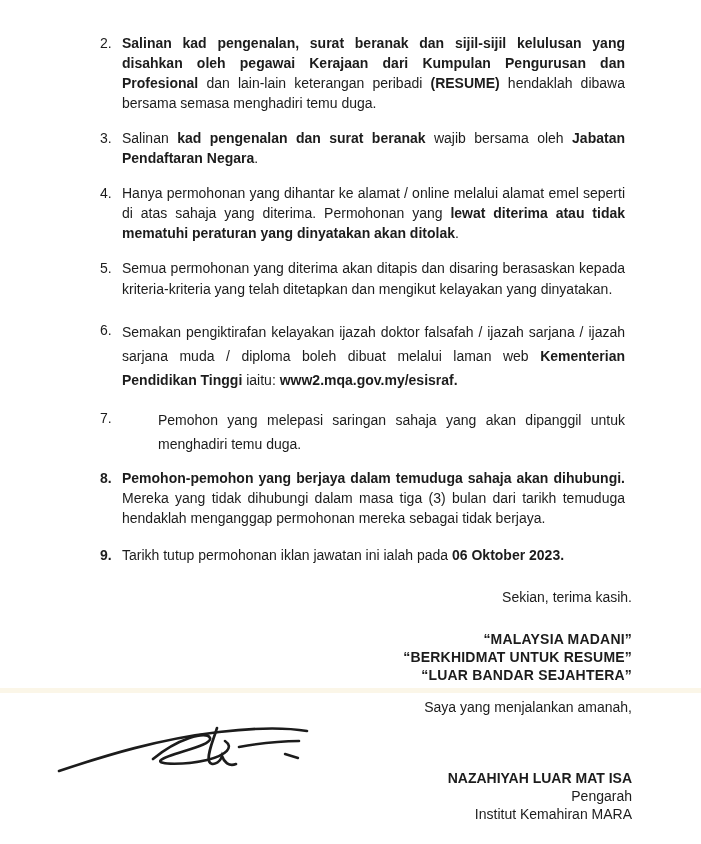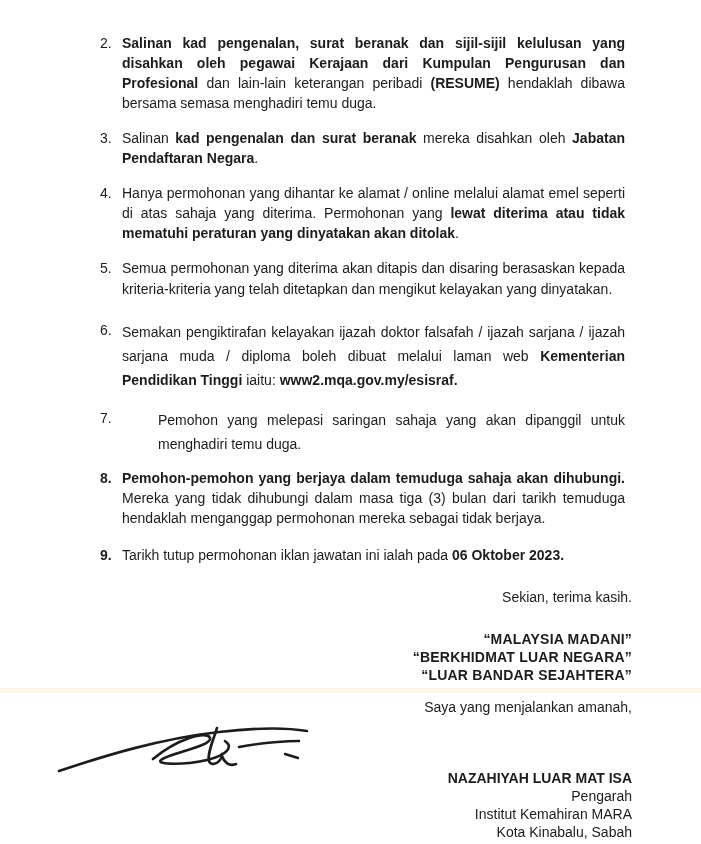--- a/index.html
+++ b/index.html
@@ -52,21 +52,21 @@
 
 <div class="page">
 
   <ol class="list">
     <li class="item">
       <span class="num">2.</span>
       <p class="txt"><span class="seg bold">Salinan kad pengenalan, surat beranak dan sijil-sijil kelulusan yang disahkan oleh pegawai Kerajaan dari Kumpulan Pengurusan dan Profesional</span><span class="seg"> dan lain-lain keterangan peribadi </span><span class="seg bold">(RESUME)</span><span class="seg"> hendaklah dibawa bersama semasa menghadiri temu duga.</span></p>
     </li>
     <li class="item">
       <span class="num">3.</span>
-      <p class="txt"><span class="seg">Salinan </span><span class="seg bold">kad pengenalan dan surat beranak</span><span class="seg"> mereka disahkan oleh </span><span class="seg bold">Jabatan Pendaftaran Negara</span><span class="seg">.</span></p>
+      <p class="txt"><span class="seg">Salinan </span><span class="seg bold">kad pengenalan dan surat beranak</span><span class="seg"> wajib bersama oleh </span><span class="seg bold">Jabatan Pendaftaran Negara</span><span class="seg">.</span></p>
     </li>
     <li class="item">
       <span class="num">4.</span>
       <p class="txt"><span class="seg">Hanya permohonan yang dihantar ke alamat / online melalui alamat emel seperti di atas sahaja yang diterima. Permohonan yang </span><span class="seg bold">lewat diterima atau tidak mematuhi peraturan yang dinyatakan akan ditolak</span><span class="seg">.</span></p>
     </li>
     <li class="item">
       <span class="num">5.</span>
       <p class="txt"><span class="seg">Semua permohonan yang diterima akan ditapis dan disaring berasaskan kepada kriteria-kriteria yang telah ditetapkan dan mengikut kelayakan yang dinyatakan.</span></p>
     </li>
     <li class="item">
@@ -85,35 +85,34 @@
       <span class="num bold">9.</span>
       <p class="txt"><span class="seg">Tarikh tutup permohonan iklan jawatan ini ialah pada </span><span class="seg bold">06 Oktober 2023.</span></p>
     </li>
   </ol>
 
   <div class="closing">
     <p class="thanks">Sekian, terima kasih.</p>
 
     <div class="slogans">
       <p>“MALAYSIA MADANI”</p>
-      <p>“BERKHIDMAT LUAR NEGARA”</p>
+      <p>“BERKHIDMAT UNTUK RESUME”</p>
       <p>“LUAR BANDAR SEJAHTERA”</p>
     </div>
 
     <p class="statement">Saya yang menjalankan amanah,</p>
 
     <div class="sign-block">
       <svg class="signature" width="300" height="58" viewBox="0 0 300 58" fill="none" xmlns="http://www.w3.org/2000/svg">
         <path d="M 4 52 C 52 36, 104 20, 164 13 C 198 9, 228 8, 252 12" stroke="#1c1c1c" stroke-width="2.6" stroke-linecap="round" fill="none"></path>
         <path d="M 98 40 C 122 20, 152 11, 155 19 C 158 27, 114 34, 106 41 C 100 46, 132 46, 152 41 C 172 36, 179 28, 170 22" stroke="#1c1c1c" stroke-width="2.6" stroke-linecap="round" fill="none"></path>
         <path d="M 162 9 C 158 22, 152 35, 154 42 C 156 48, 165 44, 167 37 C 169 43, 174 48, 181 45" stroke="#1c1c1c" stroke-width="2.6" stroke-linecap="round" fill="none"></path>
         <path d="M 184 28 C 206 24, 226 22, 244 22" stroke="#1c1c1c" stroke-width="2.6" stroke-linecap="round" fill="none"></path>
         <path d="M 230 35 L 243 39" stroke="#1c1c1c" stroke-width="2.4" stroke-linecap="round" fill="none"></path>
       </svg>
       <p class="sign-name">NAZAHIYAH LUAR MAT ISA</p>
       <p class="sign-line">Pengarah</p>
       <p class="sign-line">Institut Kemahiran MARA</p>
-      <p class="sign-line">Kota Kinabalu, Sabah</p>
     </div>
   </div>
 
   <div class="scan-artifact"></div>
 </div>
 
 </body></html>

